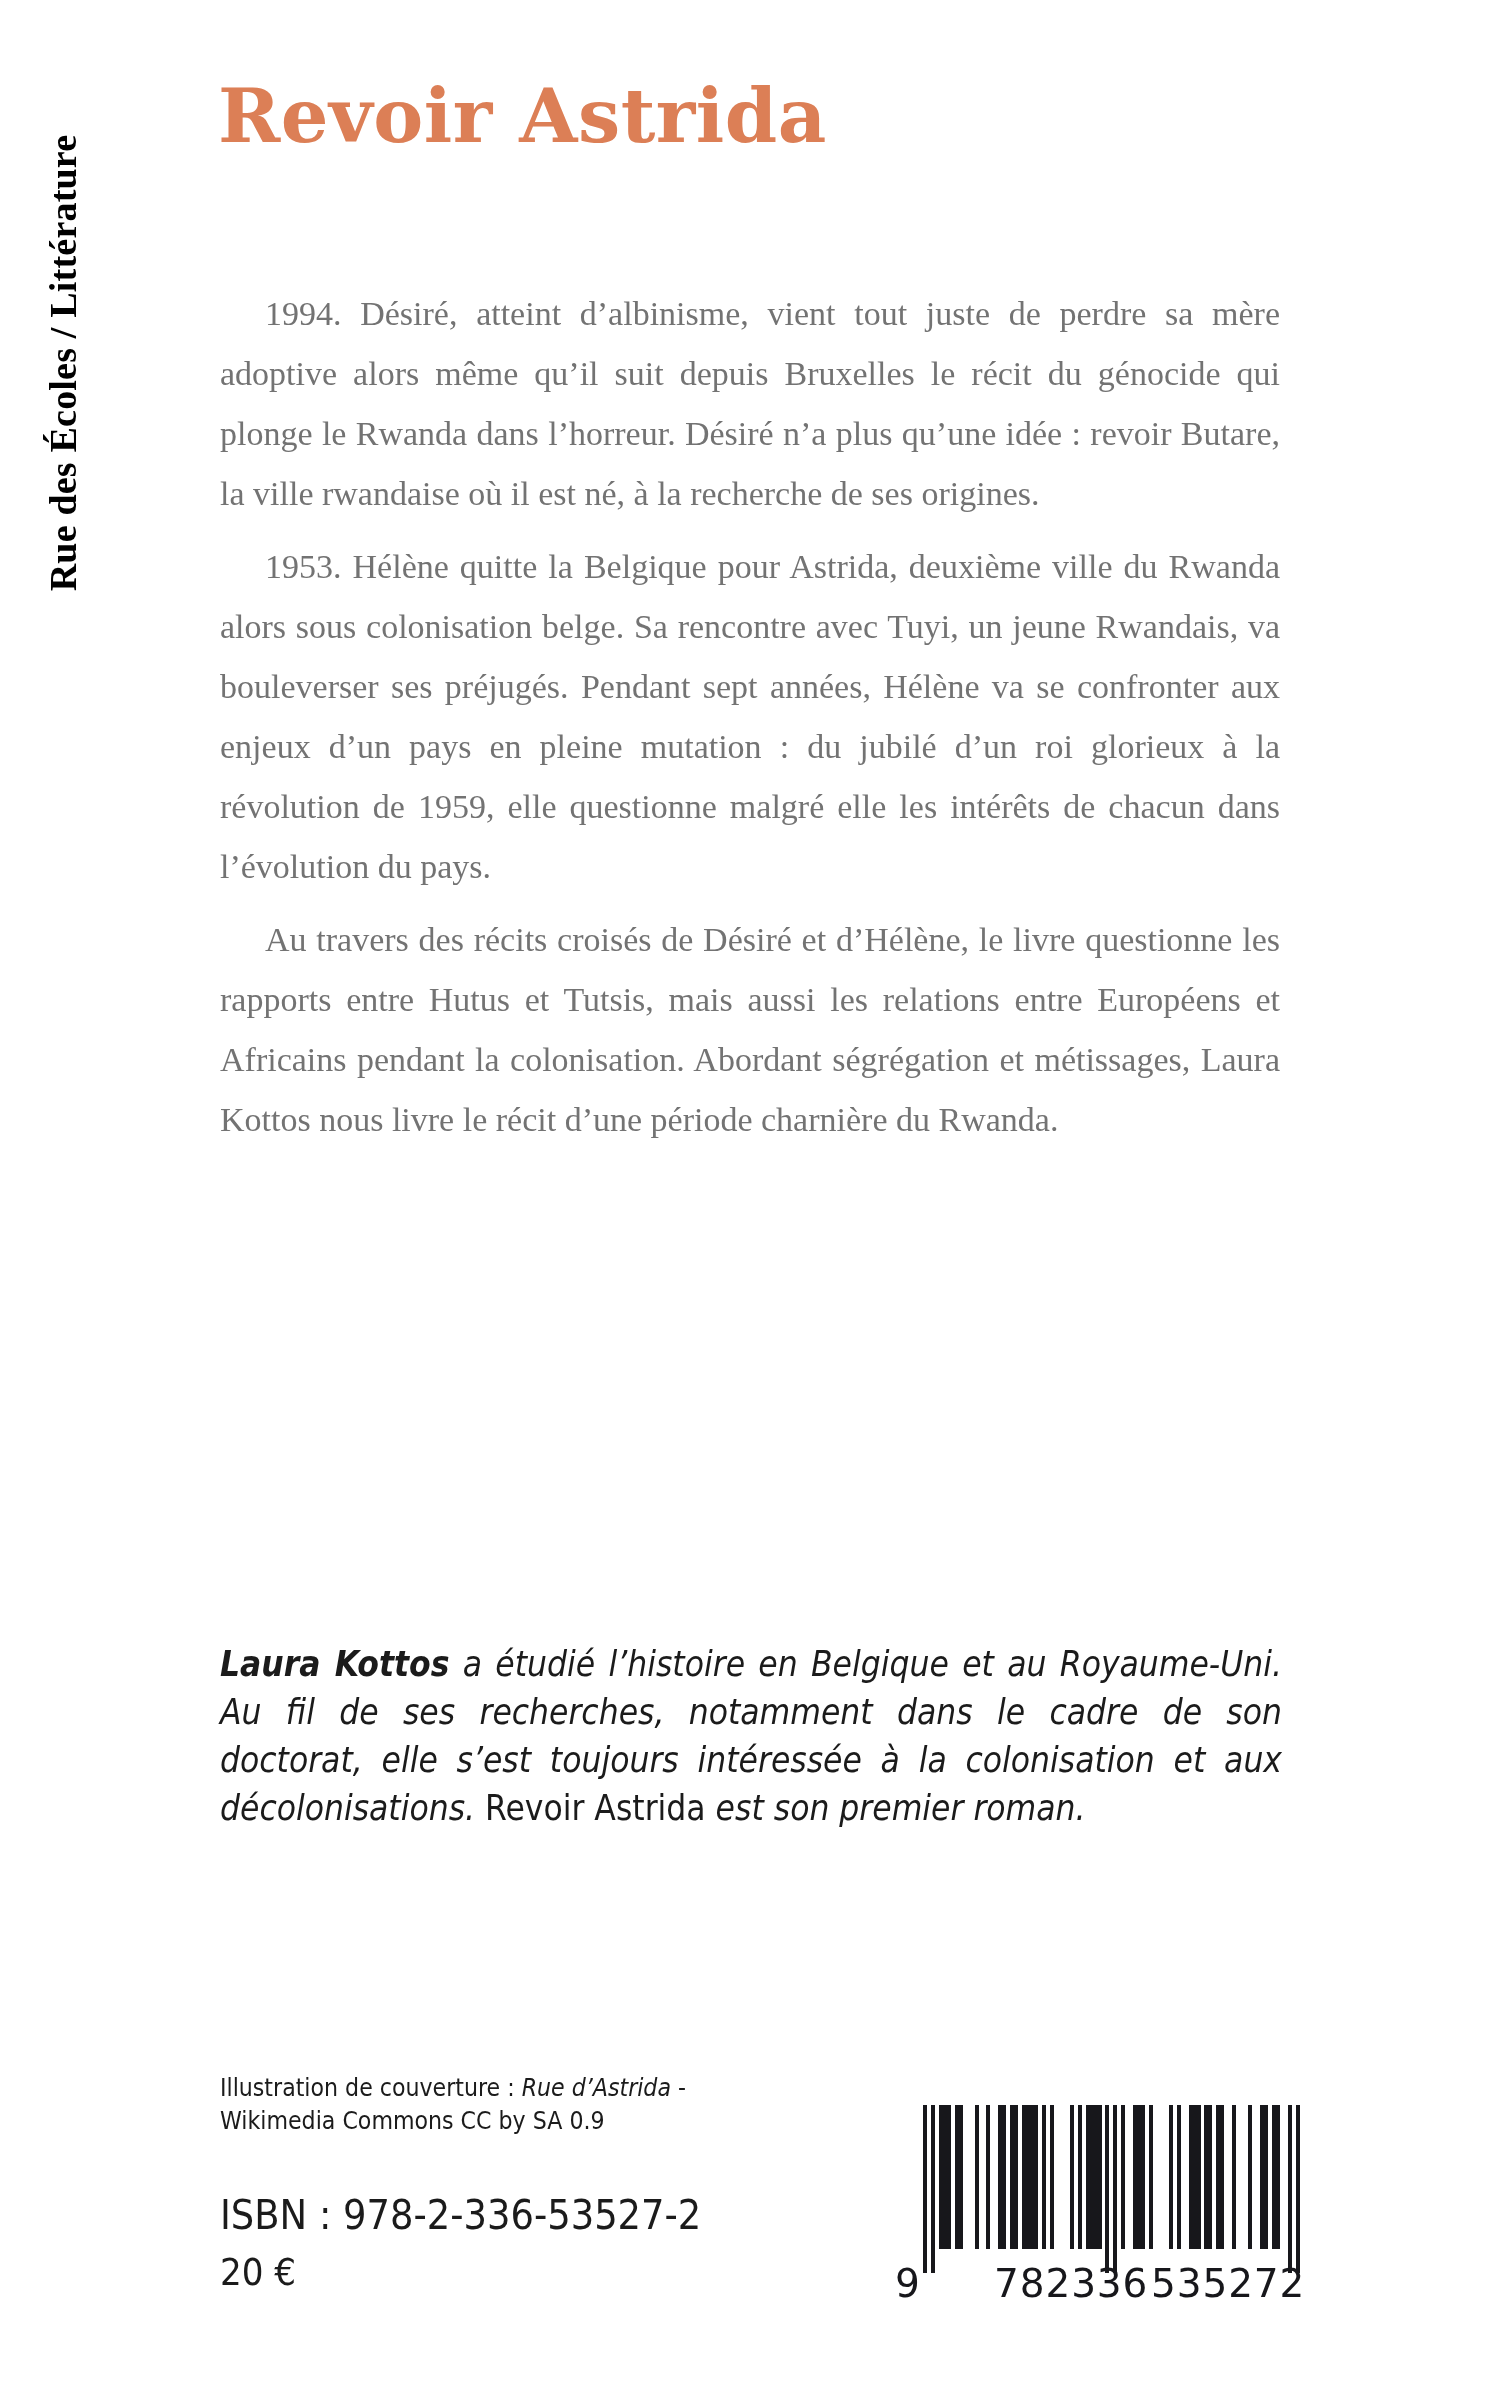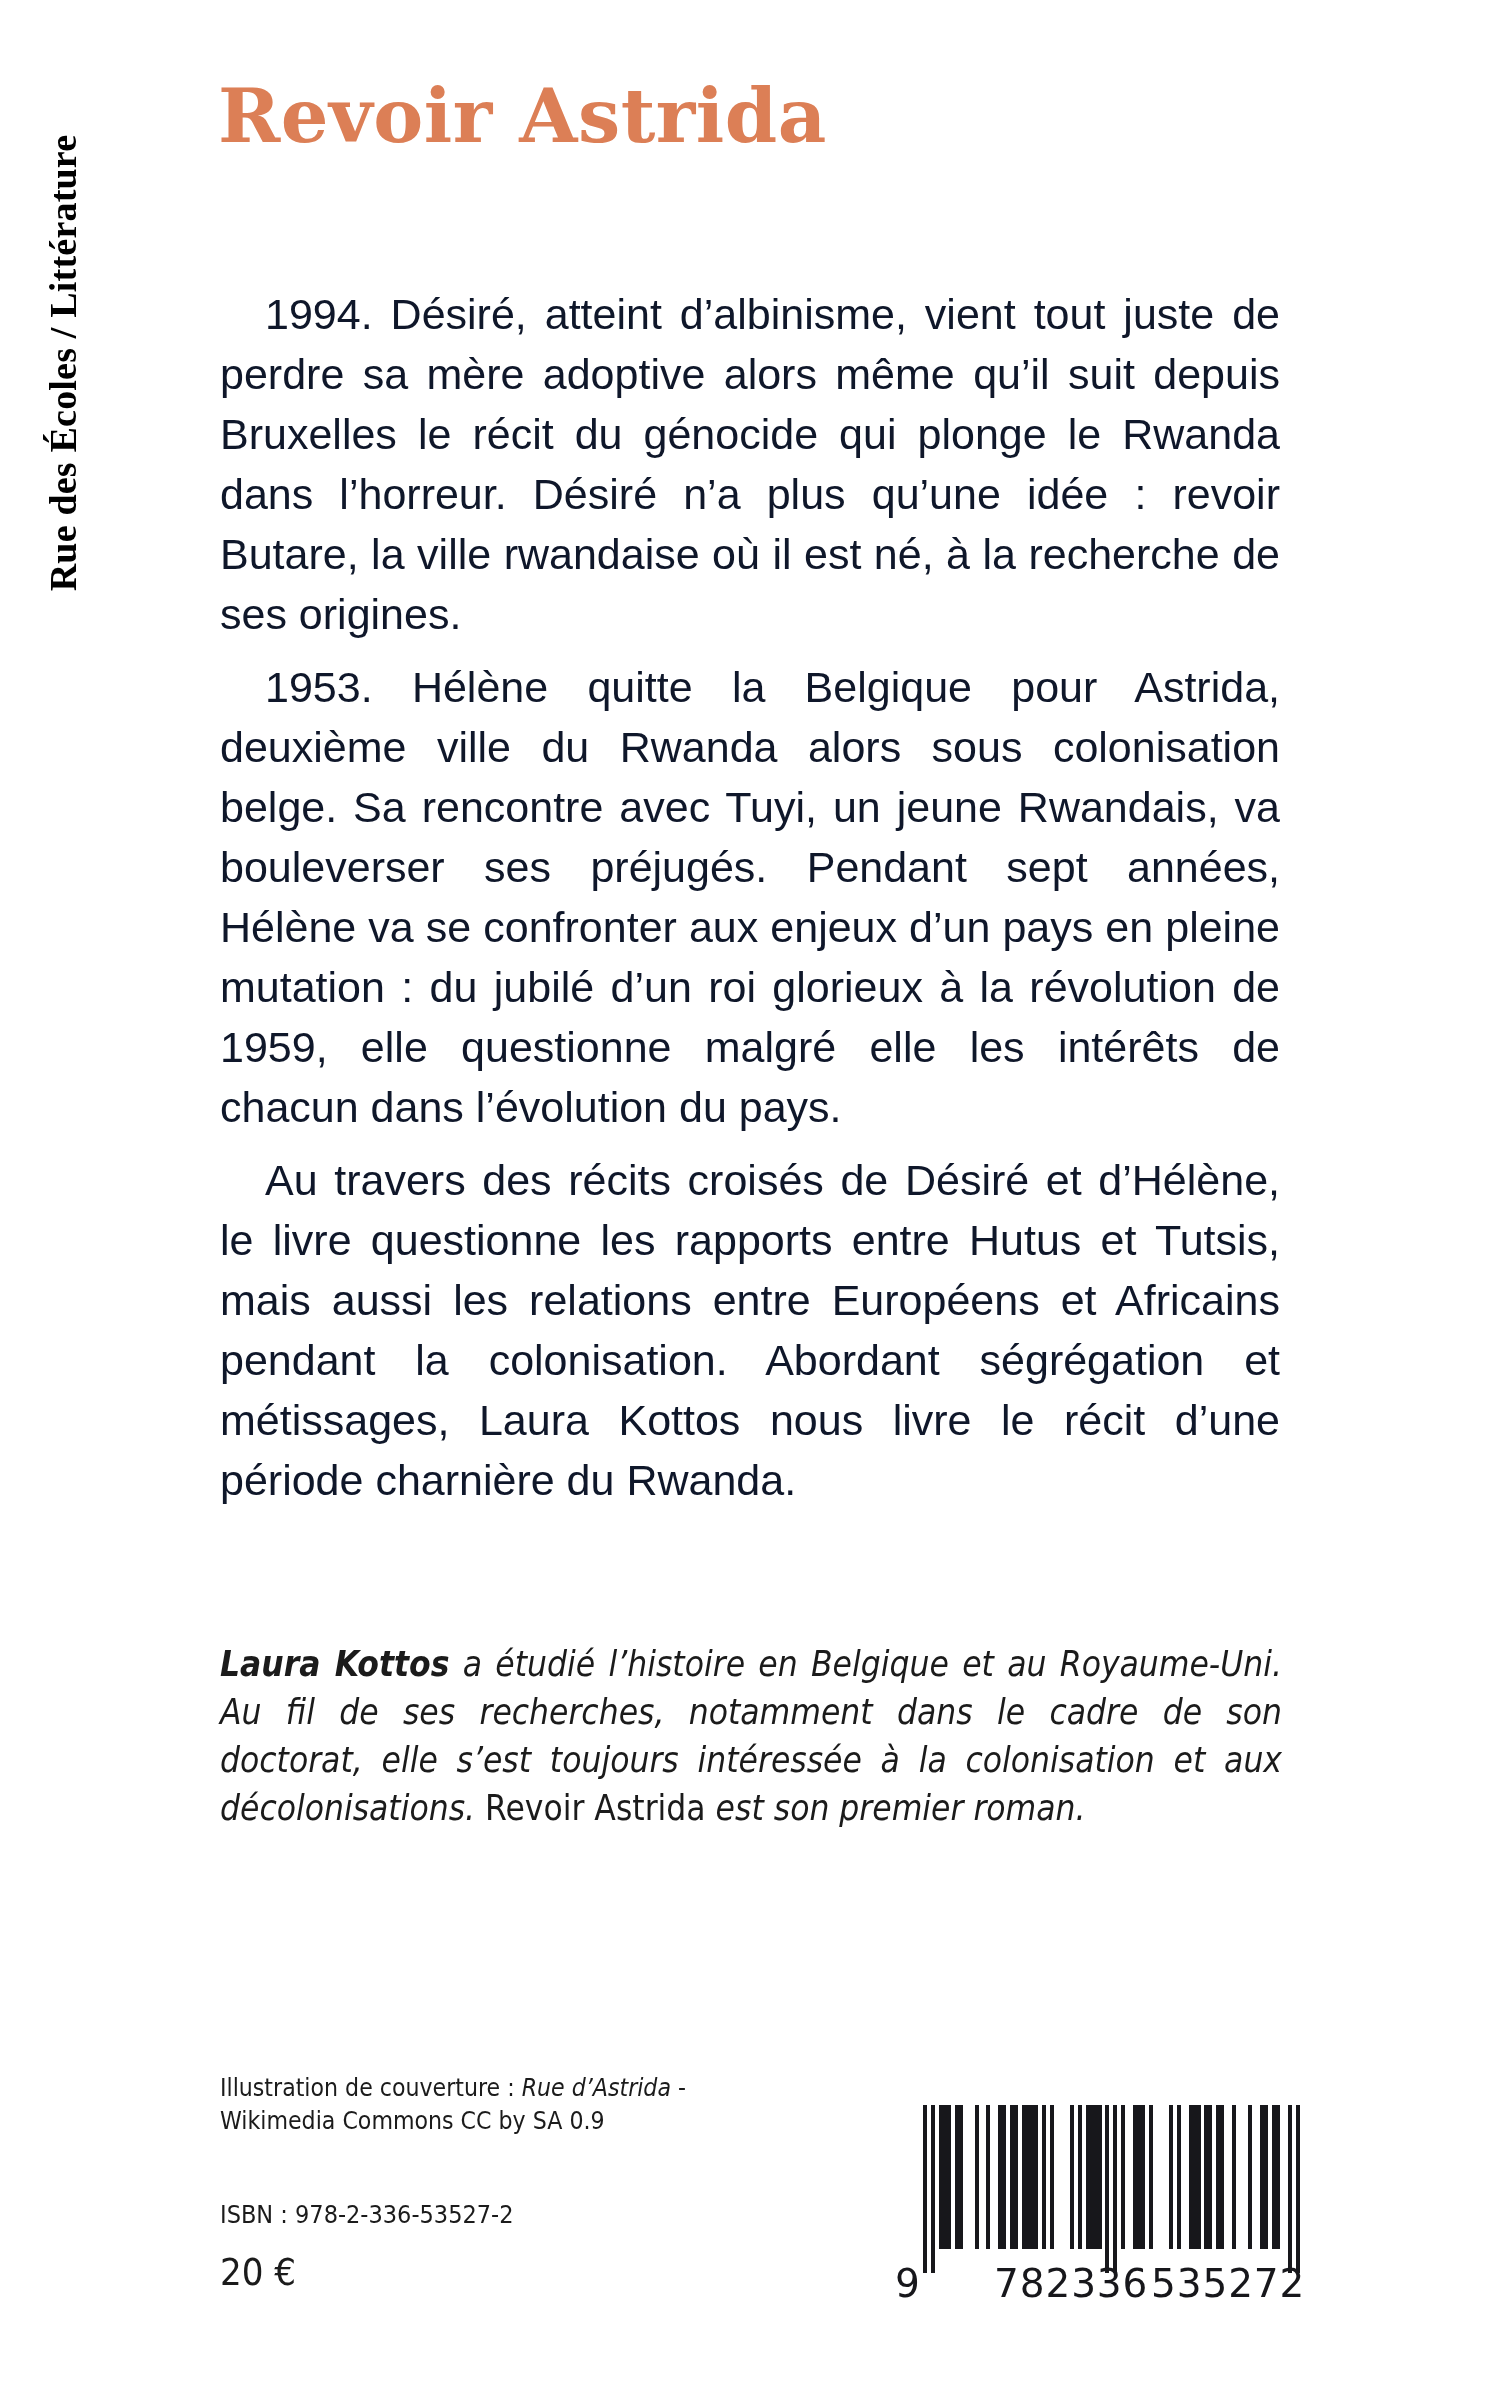--- a/index.html
+++ b/index.html
@@ -62,27 +62,27 @@
 
   
   .blurb {
     position: absolute;
     left: 220px;
     top: 284px;
     width: 1060px;
   }
   .blurb p {
     margin: 0 0 13.2px 0;
-    font-family: Liberation Sans, sans-serif;
-    font-stretch: condensed;
-    font-size: 43px;
+    font-family: Liberation Serif, serif;
+    font-stretch: condensed;
+    font-size: 34px;
     line-height: 60px;
     text-align: justify;
     text-indent: 45px;
-    color: #0f172a;
+    color: #737373;
     font-weight: 400;
     hyphens: none;
   }
   .blurb p:last-child { margin-bottom: 0; }
 
   
   .bio {
     position: absolute;
     left: 220px;
     top: 1640px;
@@ -119,21 +119,21 @@
 
   .isbn-block {
     position: absolute;
     left: 220px;
     top: 2194px;
     font-family: "DejaVu Sans Condensed", "Liberation Sans Narrow", "Liberation Sans", sans-serif;
     font-stretch: condensed;
     color: #1b1b1b;
   }
   .isbn-line {
-    font-size: 25px;
+    font-size: 41px;
     line-height: 42px;
     white-space: nowrap;
   }
   .price-line {
     font-size: 38px;
     line-height: 49px;
     margin-top: 12px;
     white-space: nowrap;
   }
 

